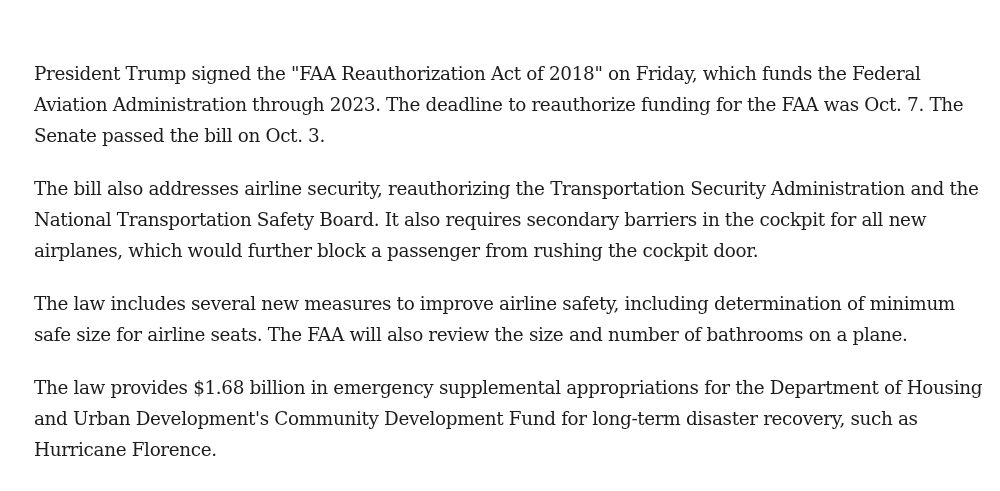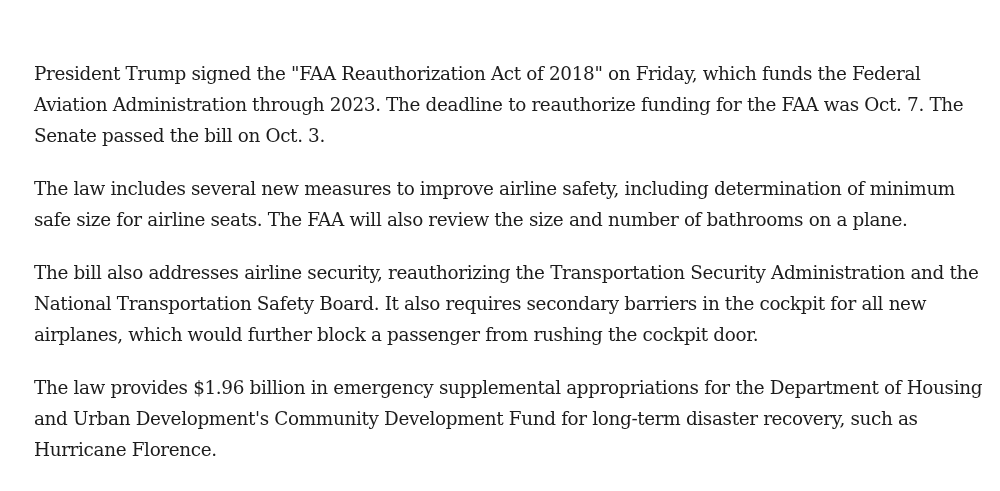--- a/index.html
+++ b/index.html
@@ -27,16 +27,16 @@
     .article-body p {
       margin: 0 0 22px 0;
       padding: 0;
     }
   </style>
 </head>
 <body>
 
 <div class="article-body">
   <p>President Trump signed the "FAA Reauthorization Act of 2018" on Friday, which funds the Federal Aviation Administration through 2023. The deadline to reauthorize funding for the FAA was Oct. 7. The Senate passed the bill on Oct. 3.</p>
+  <p>The bill also addresses airline security, reauthorizing the Transportation Security Administration and the National Transportation Safety Board. It also requires secondary barriers in the cockpit for all new airplanes, which would further block a passenger from rushing the cockpit door.</p>
   <p>The law includes several new measures to improve airline safety, including determination of minimum safe size for airline seats. The FAA will also review the size and number of bathrooms on a plane.</p>
-  <p>The bill also addresses airline security, reauthorizing the Transportation Security Administration and the National Transportation Safety Board. It also requires secondary barriers in the cockpit for all new airplanes, which would further block a passenger from rushing the cockpit door.</p>
-  <p>The law provides $1.96 billion in emergency supplemental appropriations for the Department of Housing and Urban Development's Community Development Fund for long-term disaster recovery, such as Hurricane Florence.</p>
+  <p>The law provides $1.68 billion in emergency supplemental appropriations for the Department of Housing and Urban Development's Community Development Fund for long-term disaster recovery, such as Hurricane Florence.</p>
 </div>
 
 </body></html>

